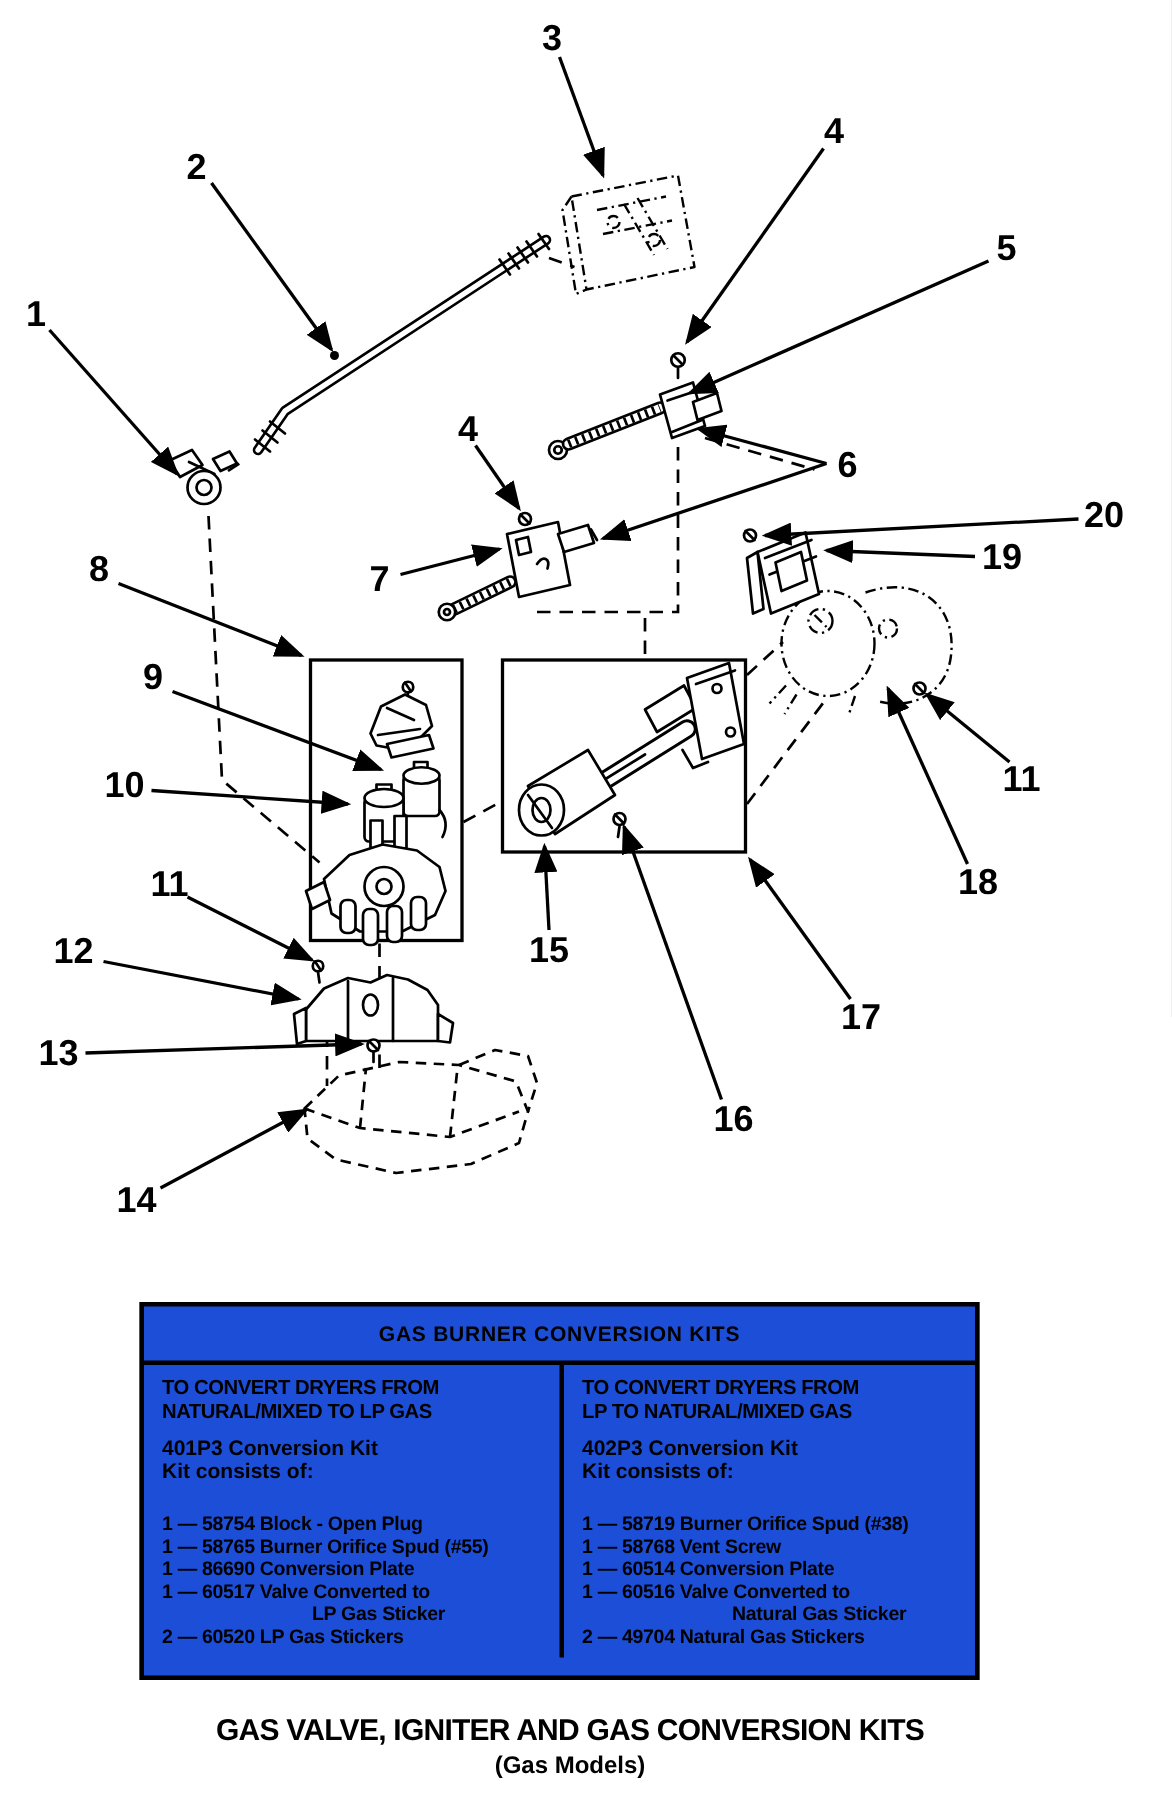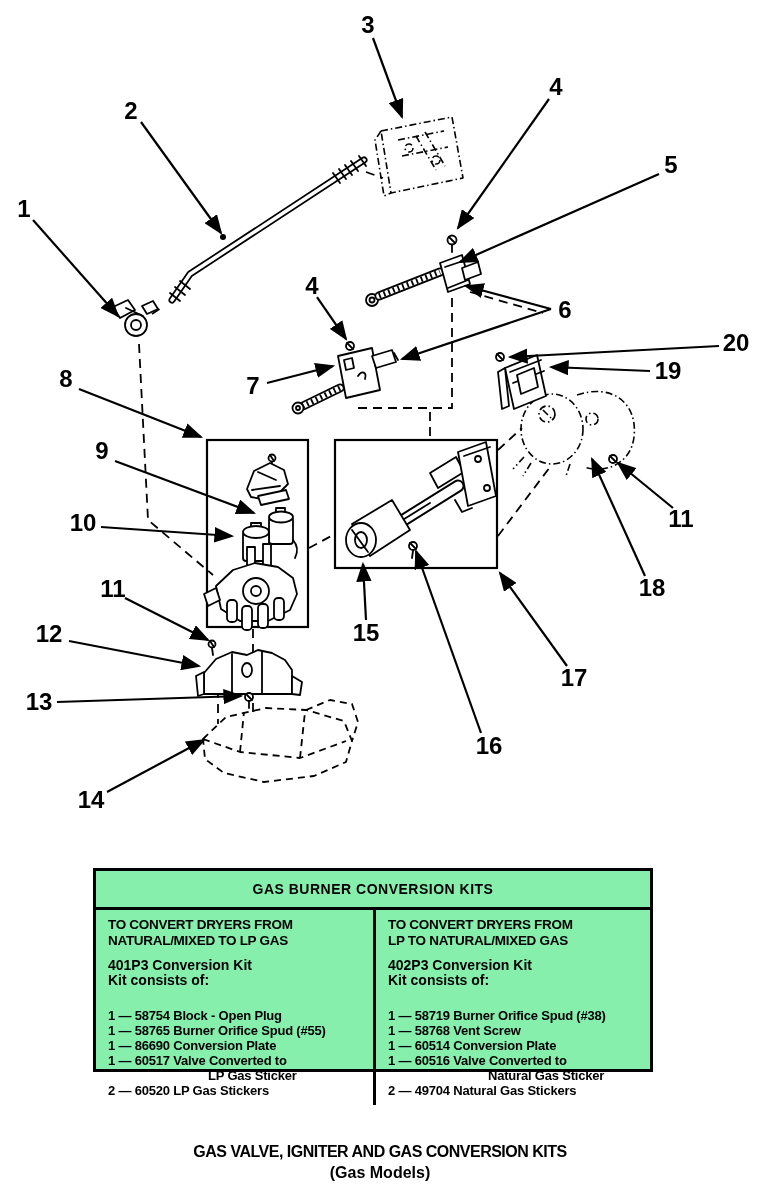--- a/index.html
+++ b/index.html
@@ -18,39 +18,39 @@
   .thkw{ stroke:#fff; stroke-width:3.5; fill:none; stroke-linejoin:round; stroke-linecap:round; }
   .rib { stroke:#000; stroke-width:9; fill:none; stroke-linecap:round; }
   .ribw{ stroke:#fff; stroke-width:5.5; fill:none; stroke-linecap:round; }
   .ribd{ stroke:#000; stroke-width:5.5; fill:none; stroke-dasharray:1.8 3.2; }
   .dsh { stroke:#000; stroke-width:1.8; fill:none; stroke-dasharray:9 6; }
   .dsh2{ stroke:#000; stroke-width:1.8; fill:none; stroke-dasharray:7 5; stroke-linejoin:round; }
   .ph  { stroke:#000; stroke-width:1.6; fill:none; stroke-dasharray:7 3 1.5 3; stroke-linejoin:round; }
   .box { stroke:#000; stroke-width:2.2; fill:none; }
   
   .kit-table {
-    position:absolute; left:93px; top:868px; width:560px; height:204px;
-    border:3px solid #000; box-sizing:border-box; background:#86efac;
+    position:absolute; left:93px; top:868px; width:560px; height:252px;
+    border:3px solid #000; box-sizing:border-box; background:#1d4ed8;
   }
   .kit-title {
     height:36px; border-bottom:3px solid #000;
     display:flex; align-items:center; justify-content:center;
     font-weight:bold; font-size:14px; letter-spacing:.5px;
   }
   .kit-cols { display:flex; height:195px; }
   .kit-col { width:50%; box-sizing:border-box; padding:7px 8px 0 12px; }
   .kit-col.right { border-left:3px solid #000; }
   .kit-col-header { text-align:left; font-weight:bold; font-size:13.5px; line-height:16px; letter-spacing:-.3px; margin-bottom:9px; }
   .kit-name, .kit-intro { font-weight:bold; font-size:14px; line-height:15px; }
   .kit-items { margin-top:20px; }
   .kit-item-line { font-weight:bold; font-size:13px; line-height:15px; white-space:nowrap; letter-spacing:-.2px; }
   .kit-item-cont { padding-left:100px; }
   
   .caption { position:absolute; left:0; top:1143px; width:760px; text-align:center; font-weight:bold; }
-  .caption-line1 { font-size:16px; letter-spacing:-.5px; }
+  .caption-line1 { font-size:20px; letter-spacing:-.5px; }
   .caption-line2 { font-size:16px; margin-top:3px; }
 </style>
 </head>
 <body>
 
 <div class="page">
 
   <svg class="diagram-svg" width="781" height="860" viewBox="0 0 781 860">
     <defs>
       <marker id="ah" markerWidth="9" markerHeight="7" refX="8" refY="3.5" orient="auto">

